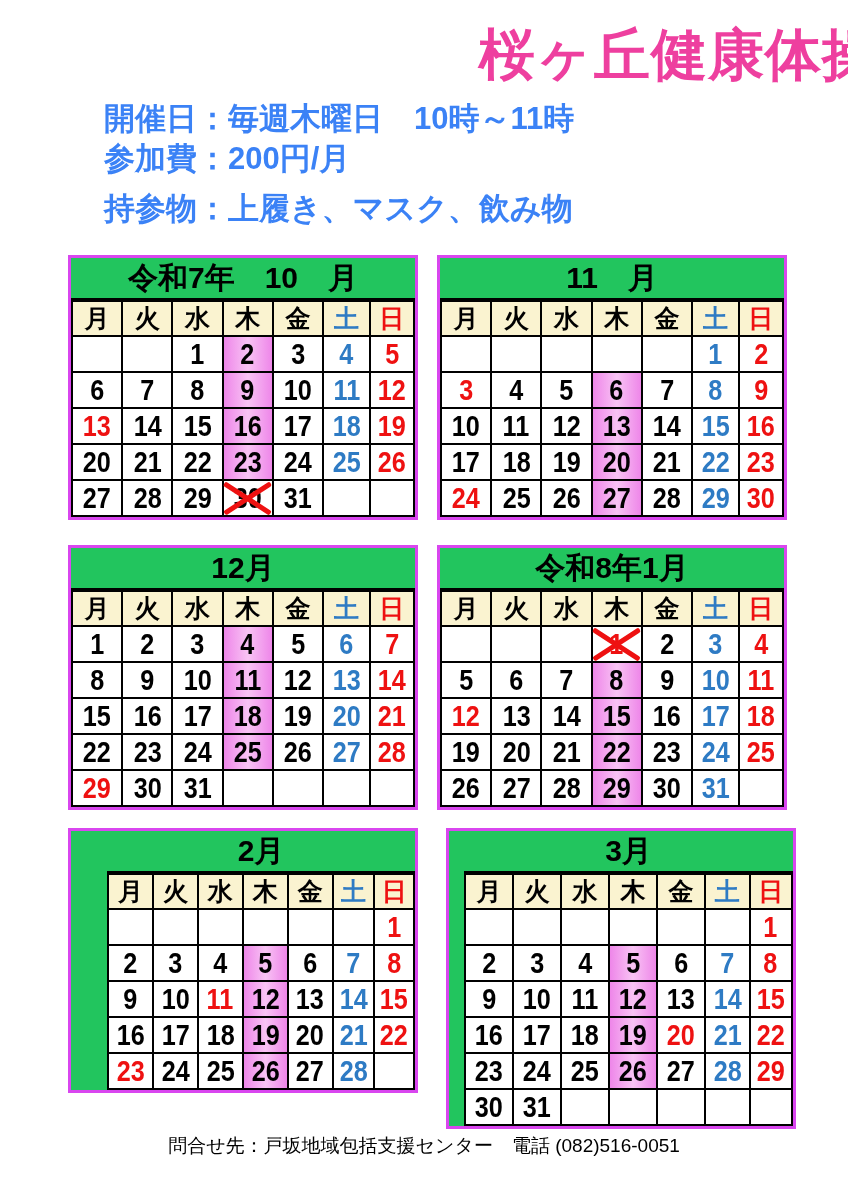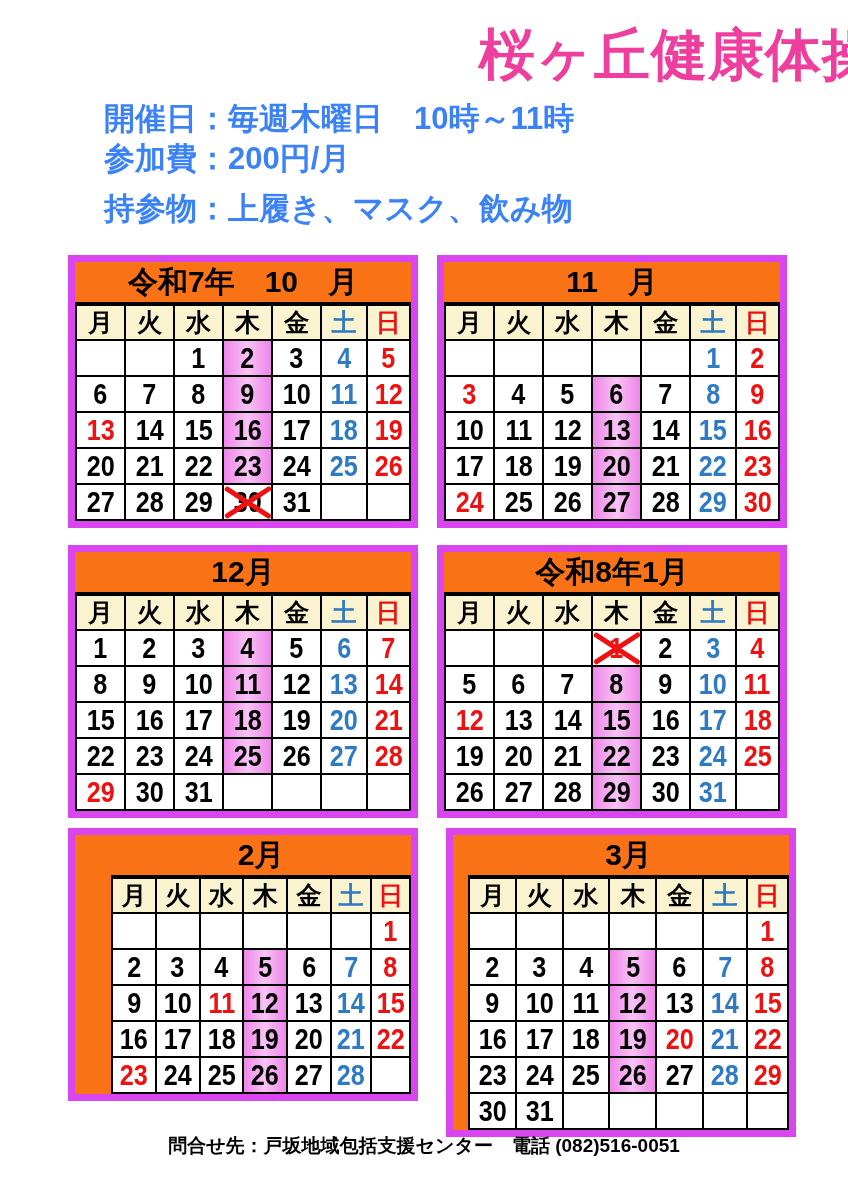--- a/index.html
+++ b/index.html
@@ -19,22 +19,22 @@
   .info-line {
     position:absolute; left:104px; font-size:31px; font-weight:bold; color:#3b82f6;
     white-space:nowrap; letter-spacing:0px;
   }
   .info-0 { top:98px; }
   .info-1 { top:138px; }
   .info-2 { top:188px; }
 
   
   .cal {
-    position:absolute; width:350px; background:#f97316;
-    border:7px solid #d946ef; box-sizing:border-box;
+    position:absolute; width:350px; background:#22c55e;
+    border:3px solid #d946ef; box-sizing:border-box;
   }
   .cal-0 { left:68px;  top:255px; }
   .cal-1 { left:437px; top:255px; }
   .cal-2 { left:68px;  top:545px; }
   .cal-3 { left:437px; top:545px; }
   .cal-4 { left:68px;  top:828px;padding-left:36px; }
   .cal-5 { left:446px; top:828px;padding-left:15px; }
 
   .cal-title {
     height:40px; line-height:40px; text-align:center;
@@ -75,21 +75,21 @@
     content:""; position:absolute; left:-7%; right:-7%;
     top:50%; margin-top:-2px; height:4.5px;
     background:var(--red); border-radius:2px;
   }
   .cross::before { transform:rotate(33deg); }
   .cross::after  { transform:rotate(-33deg); }
 
   
   .footer {
     position:absolute; top:1133px; left:0; width:100%;
-    text-align:center; font-size:19px; font-weight:bold; color:#000;
+    text-align:center; font-size:19px; font-weight:normal; color:#000;
     white-space:nowrap;
   }
 </style>
 </head>
 <body>
 
 <div class="page">
 
   <h1 class="main-title">桜ヶ丘健康体操</h1>
 

